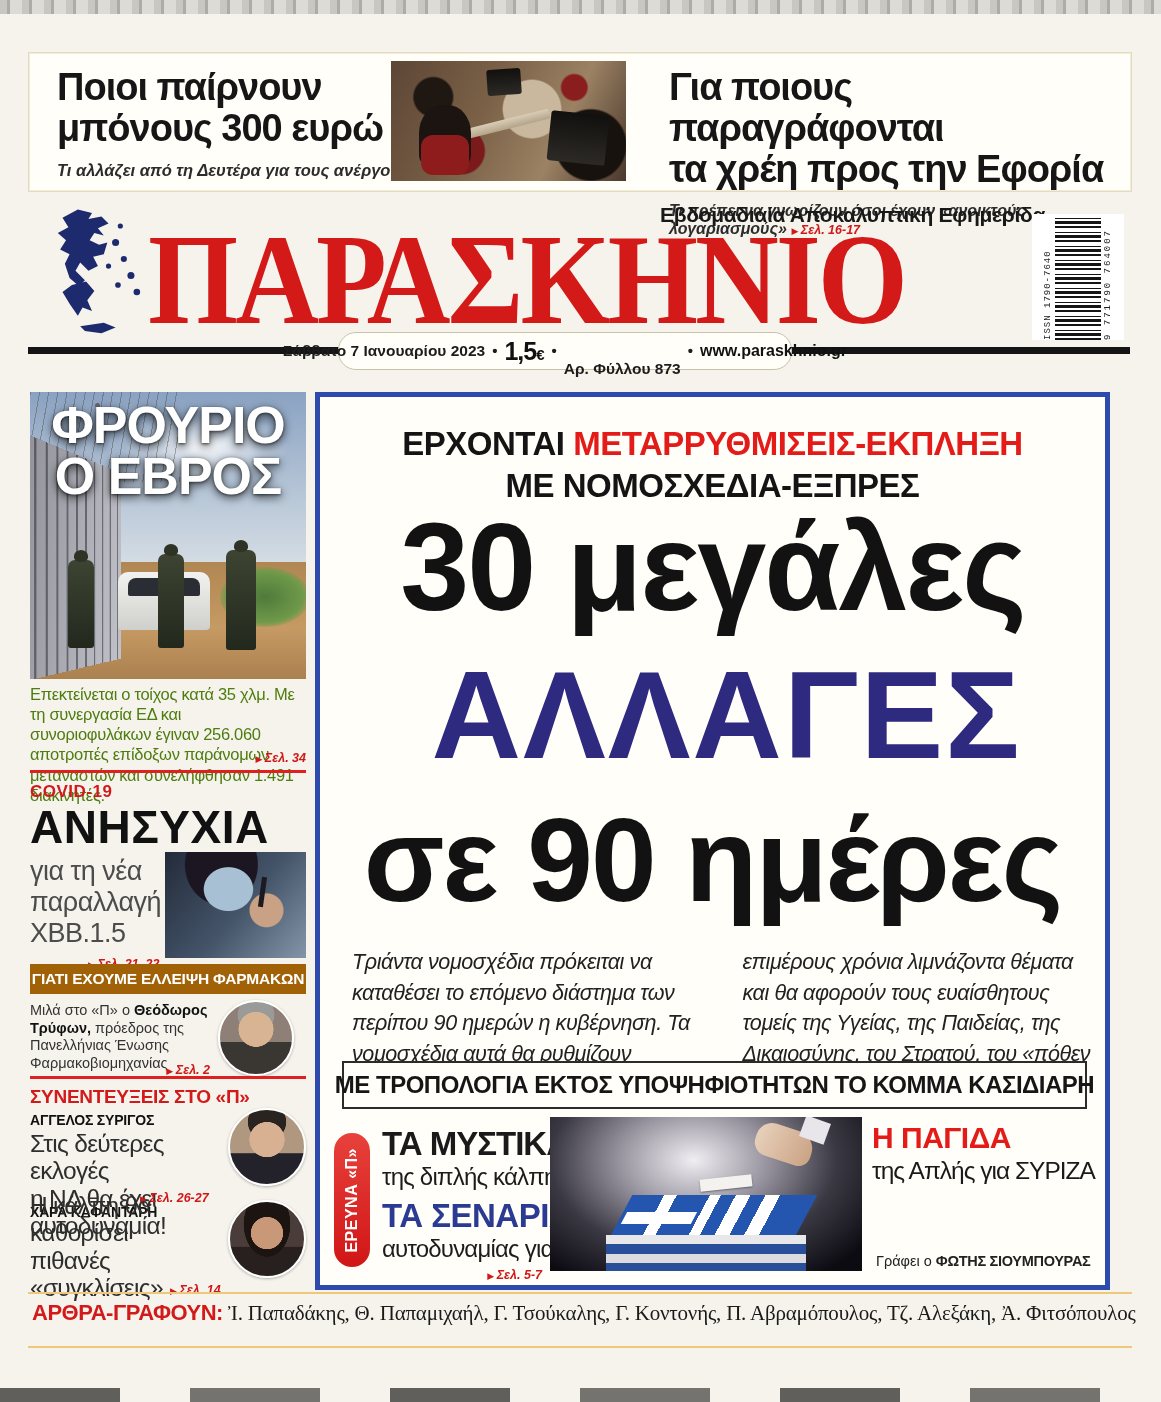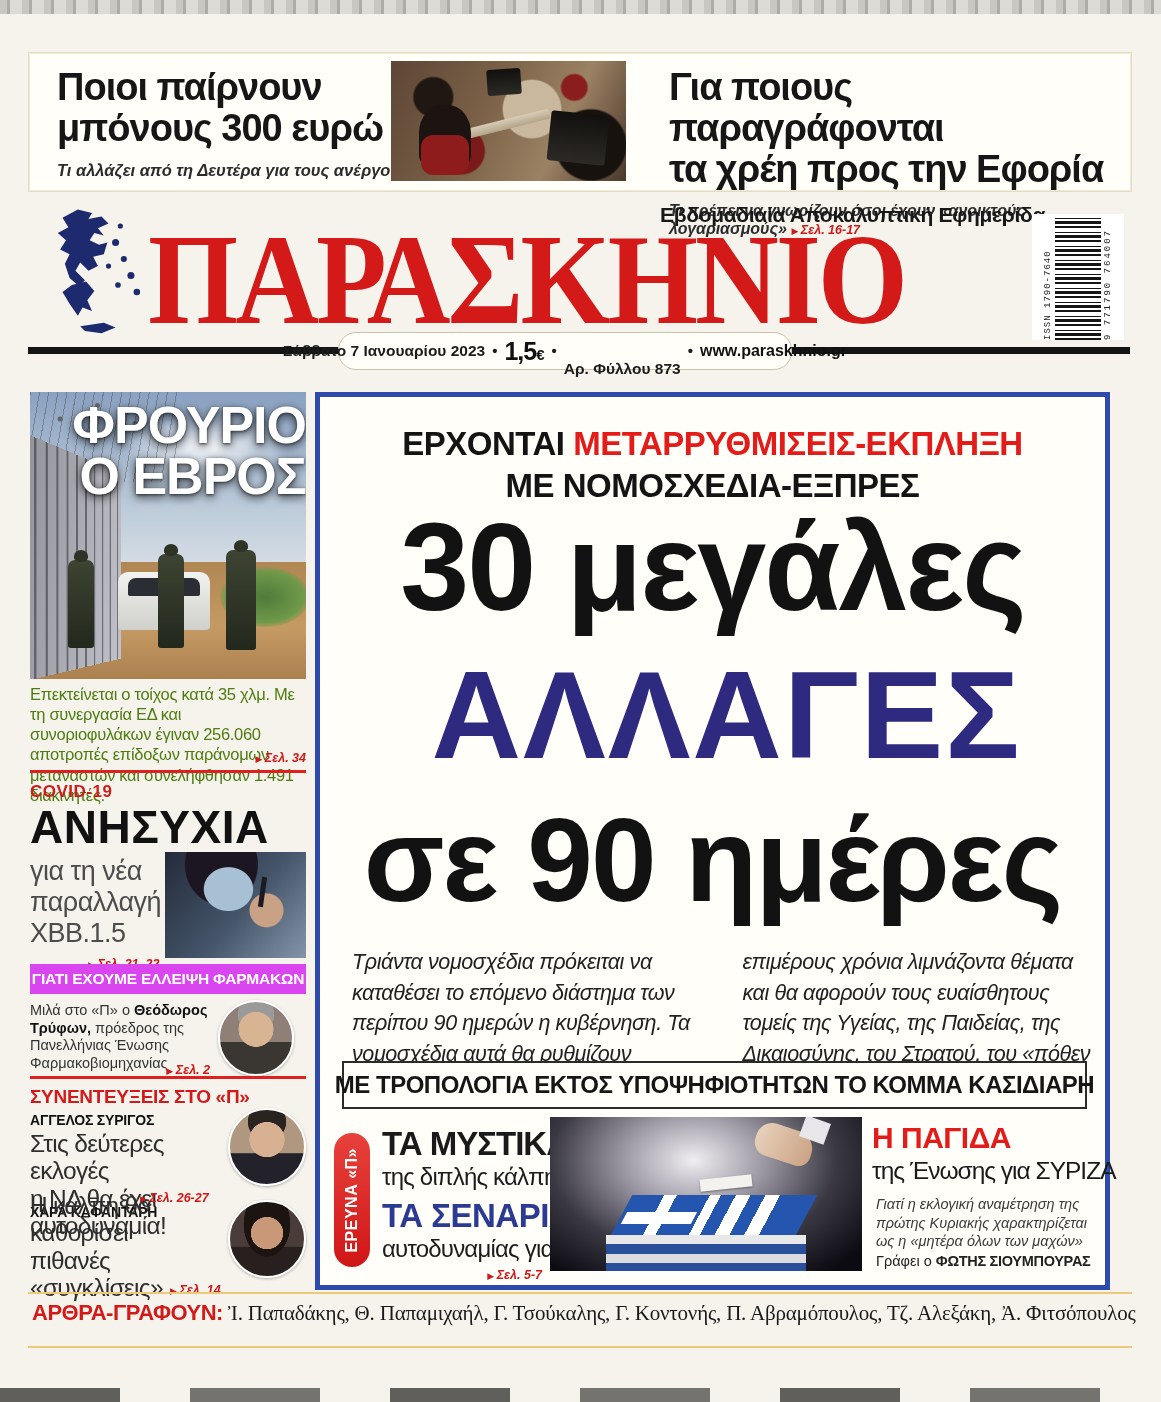--- a/index.html
+++ b/index.html
@@ -66,35 +66,35 @@
       linear-gradient(100deg,#8f9098 0%,#b9bac2 60%,#d0d1d8 100%);
     transform:perspective(300px) rotateY(38deg) skewY(4deg);transform-origin:left center;}
   .evros-ground{left:0;top:170px;width:276px;height:120px;background:linear-gradient(#b08652,#c59a63 55%,#a97f4e);}
   .evros-grass{left:190px;top:175px;width:90px;height:60px;border-radius:50%;
     background:radial-gradient(ellipse,#4f7a3a,#6f9a4a 60%,transparent 75%);}
   .soldier{background:linear-gradient(#3d4432,#23281d);border-radius:7px 7px 3px 3px;}
   .soldier::before{content:"";position:absolute;left:50%;top:-10px;transform:translateX(-50%);
     width:14px;height:12px;border-radius:50% 50% 40% 40%;background:#2e3326;}
   .car{left:88px;top:180px;width:92px;height:58px;background:linear-gradient(#f2f2f0,#cfcfcb);border-radius:10px 10px 4px 4px;}
   .car::before{content:"";position:absolute;left:10px;top:6px;width:72px;height:18px;border-radius:8px 8px 2px 2px;background:#2a2e34;}
-  .evros-title{left:0;top:8px;width:276px;text-align:right;color:#fff;font-weight:bold;
+  .evros-title{left:0;top:8px;width:276px;text-align:center;color:#fff;font-weight:bold;
     font-size:52px;line-height:0.98;letter-spacing:-1px;text-shadow:0 3px 10px rgba(0,0,0,.75),0 1px 3px rgba(0,0,0,.6);}
   .evros-cap{left:0;top:292px;width:276px;font-size:16.5px;font-weight:500;line-height:1.22;color:#4d7c0f;letter-spacing:-0.3px;}
   .redline{background:#e01f1f;height:3px;width:276px;}
   .covid-kick{font-weight:bold;font-size:17px;color:#d31a1a;letter-spacing:0.5px;}
   .covid-head{font-weight:bold;font-size:46px;letter-spacing:0.5px;color:#111;}
   .covid-sub{font-size:27px;line-height:1.15;color:#4c4c4c;font-weight:500;letter-spacing:-0.5px;}
   .covid-img{left:135px;top:460px;width:141px;height:106px;overflow:hidden;
     background:
       radial-gradient(circle at 72% 55%,#c9a184 0 14%,transparent 15%),
       radial-gradient(ellipse at 45% 35%,#a8c0d4 0 22%,transparent 23%),
       radial-gradient(ellipse at 40% 12%,#1c1622 0 30%,transparent 31%),
       linear-gradient(130deg,#232b3a,#45556a 55%,#8495aa);}
   .vial{left:95px;top:25px;width:5px;height:30px;background:#1a1a20;transform:rotate(8deg);}
-  .blackbanner{left:0;top:572px;width:276px;height:30px;background:#d946ef;color:#fff;
+  .blackbanner{left:0;top:572px;width:276px;height:30px;background:#a16207;color:#fff;
     display:flex;align-items:center;justify-content:center;font-weight:bold;font-size:15.5px;letter-spacing:-0.2px;white-space:nowrap;}
   .pharma-text{left:0;top:610px;width:184px;font-size:14.5px;line-height:1.22;color:#333;}
   .pharma-text b{color:#111;}
   .portrait{border-radius:50%;overflow:hidden;border:2px solid #fff;box-shadow:0 1px 3px rgba(0,0,0,.3);}
   .p-tryfon{background:
       radial-gradient(circle at 50% 38%,#d9b493 0 30%,transparent 31%),
       radial-gradient(circle at 50% 18%,#9a9a98 0 26%,transparent 27%),
       linear-gradient(#8e8076 55%,#3a3632 56%);}
   .p-syrigos{background:
       radial-gradient(circle at 50% 40%,#d8b092 0 30%,transparent 31%),
@@ -327,22 +327,21 @@
     <div class="abs ballot">
       <div class="bbox-top"></div>
       <div class="bbox-cross"></div>
       <div class="bbox-front"></div>
       <div class="ballot-paper"></div>
       <div class="hand"></div>
       <div class="cuff"></div>
     </div>
 
     <div class="abs pagida-t">Η ΠΑΓΙΔΑ</div>
-    <div class="abs pagida-s">της Ένωσης για ΣΥΡΙΖΑ</div>
-    <div class="abs pagida-body">Γιατί η εκλογική αναμέτρηση της πρώτης Κυριακής χαρακτηρίζεται ως η «μητέρα όλων των μαχών»</div>
+    <div class="abs pagida-s">της Απλής για ΣΥΡΙΖΑ</div>
     <div class="abs pagida-author">
       <span>Γράφει ο </span><b>ΦΩΤΗΣ ΣΙΟΥΜΠΟΥΡΑΣ</b>
     </div>
   </div>
 
   <div class="abs goldline" style="top:1292px;"></div>
   <div class="abs footer-row">
     <span class="f-label">ΑΡΘΡΑ-ΓΡΑΦΟΥΝ:</span><span class="f-names"> Ἰ. Παπαδάκης, Θ. Παπαμιχαήλ, Γ. Τσούκαλης, Γ. Κοντονής, Π. Αβραμόπουλος, Τζ. Αλεξάκη, Ἀ. Φιτσόπουλος</span>
   </div>
   <div class="abs goldline" style="top:1346px;"></div>

